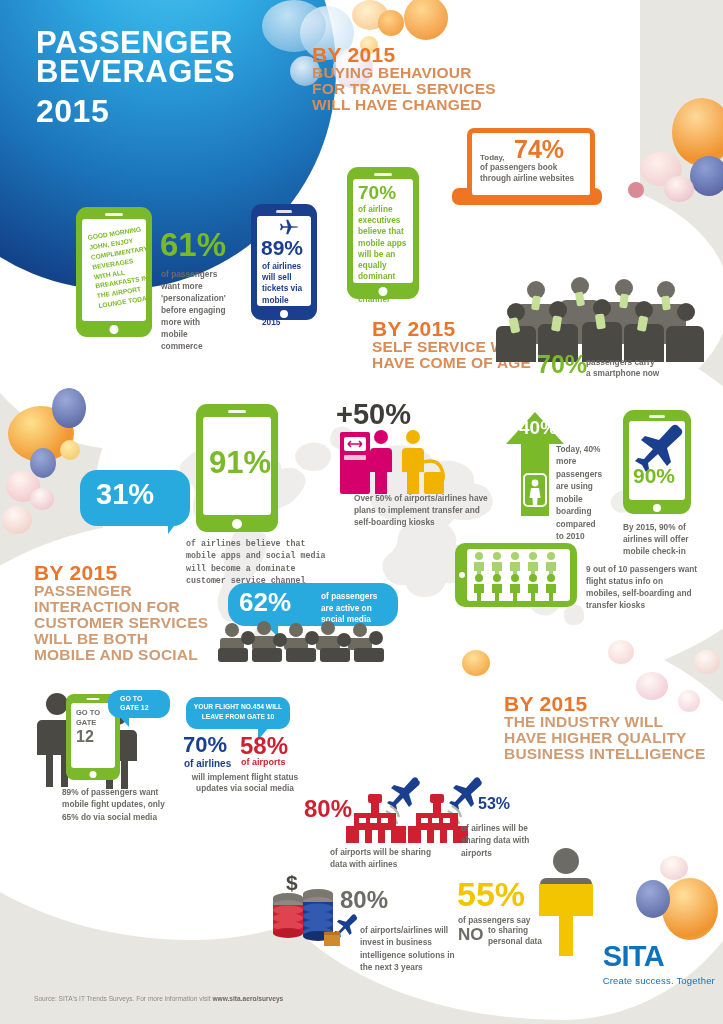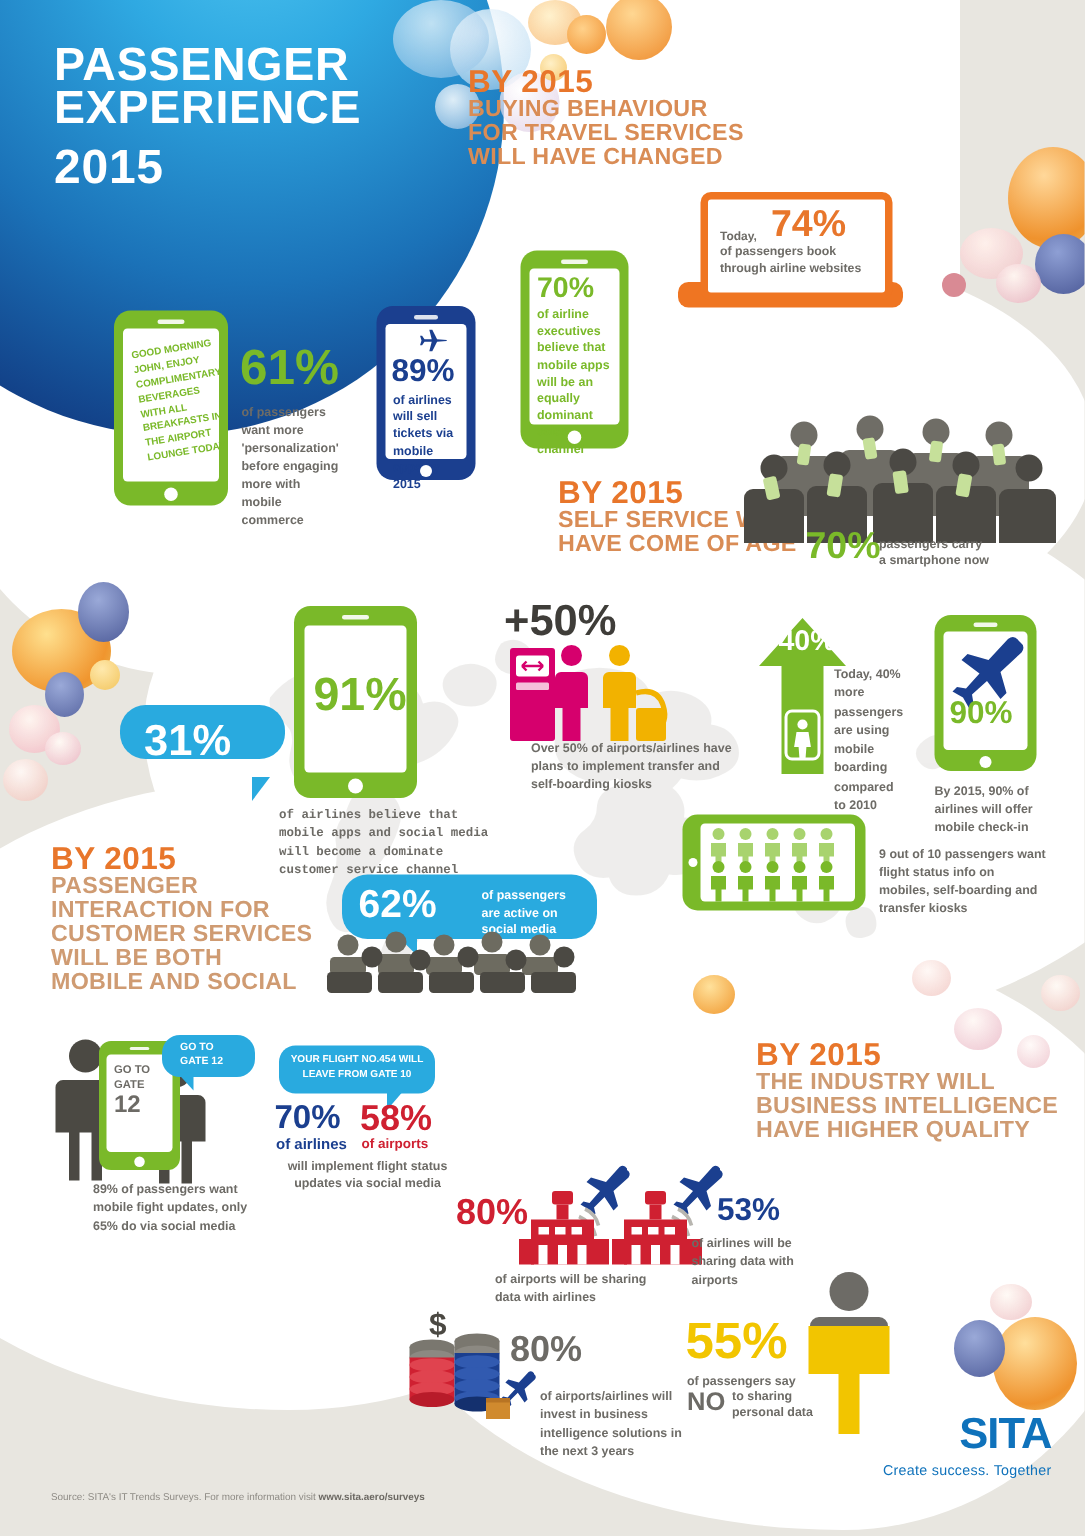--- a/index.html
+++ b/index.html
@@ -59,21 +59,21 @@
 
   
   .bubble{position:absolute;background:#29aadf;border-radius:17px;}
   .bubble .tail{position:absolute;width:0;height:0;}
 
   
   .lap-screen{position:absolute;border:5px solid #ef7522;border-radius:7px;background:#fff;}
   .lap-base{position:absolute;background:#ef7522;border-radius:7px;}
   .lap-notch{position:absolute;background:#fff;border-radius:3px;}
 
-  .sita{position:absolute;right:22px;bottom:38px;text-align:right;}
+  .sita{position:absolute;right:8px;bottom:38px;}
   .sita .logo{color:#0f72bb;font-size:29px;font-weight:bold;letter-spacing:-.6px;}
   .sita .tag{color:#0f72bb;font-size:9.5px;letter-spacing:.2px;margin-top:2px;}
   .source{position:absolute;left:34px;bottom:22px;color:#8e8b85;font-size:6.6px;}
   .source b{color:#6b6862;}
   svg{display:block;overflow:visible;}
 </style>
 </head>
 <body>
 
 <div class="page">
@@ -97,21 +97,21 @@
       <path d="M452 210 q10-2 12 8 2 10 -8 12 -10 2 -12-8 -2-9 8-12z"></path>
       <path d="M180 52 q12-8 24-2 10 6 6 16 -4 10 -16 10 -14 0 -18-10 -3-8 4-14z"></path>
       <path d="M214 34 q10-6 18 2 6 7 0 14 -8 8 -18 2 -8-6 0-18z"></path>
       <path d="M500 96 q10-4 14 6 3 9 -6 14 -10 5 -16-4 -5-9 8-16z"></path>
     </g>
   </svg>
 
   <div class="hero-circle"></div>
   <div class="hero-title">
     <span class="l1">PASSENGER</span>
-    <span class="l2">EXPERIENCE</span>
+    <span class="l2">BEVERAGES</span>
     <span class="l3">2015</span>
   </div>
 
   <div class="bub" style="left:300px;top:6px;width:54px;height:54px;background:radial-gradient(circle at 35% 30%, rgba(255,255,255,.9), rgba(150,200,235,.55));"></div>
   <div class="bub" style="left:333px;top:48px;width:40px;height:40px;background:radial-gradient(circle at 35% 30%, rgba(255,255,255,.85), rgba(200,170,210,.5));"></div>
   <div class="bub" style="left:262px;top:0px;width:64px;height:52px;background:radial-gradient(circle at 40% 30%, rgba(255,255,255,.7), rgba(120,180,225,.6));"></div>
   <div class="bub" style="left:352px;top:0px;width:36px;height:30px;background:radial-gradient(circle at 40% 35%, rgba(255,240,200,.9), rgba(245,170,90,.75));"></div>
   <div class="bub" style="left:378px;top:10px;width:26px;height:26px;background:radial-gradient(circle at 40% 35%, #ffd18a, #f0902f);"></div>
   <div class="bub" style="left:404px;top:-4px;width:44px;height:44px;background:radial-gradient(circle at 40% 30%, #ffd792, #ee8b2c);"></div>
   <div class="bub" style="left:290px;top:56px;width:30px;height:30px;background:radial-gradient(circle at 40% 35%, rgba(255,255,255,.85), rgba(175,200,230,.55));"></div>
@@ -329,21 +329,21 @@
 
   <div class="phone" style="left:196px;top:404px;width:82px;height:128px;background:#7ab929;">
     <div class="spk" style="top:6px;width:18px;height:2.5px;background:#fff;opacity:.9;"></div>
     <div class="scr" style="left:7px;top:13px;right:7px;bottom:17px;">
       <div class="num green" style="left:6px;top:30px;font-size:31px;">91%</div>
     </div>
     <div class="btn" style="bottom:3px;width:10px;height:10px;"></div>
   </div>
   <div class="body-txt grey" style="left:186px;top:538px;width:150px;line-height:1.5;font-family:Liberation Mono, monospace;">of airlines believe that mobile apps and social media will become a dominate customer service channel</div>
 
-  <div class="bubble" style="left:80px;top:470px;width:110px;height:36px;">
+  <div class="bubble" style="left:80px;top:470px;width:110px;height:56px;">
     <div class="num" style="left:16px;top:10px;font-size:29px;color:#fff;">31%</div>
     <div class="tail" style="left:88px;top:48px;border-left:12px solid #29aadf;border-bottom:16px solid transparent;border-top:0;"></div>
   </div>
 
   <div class="bubble" style="left:228px;top:583px;width:170px;height:43px;">
     <div class="num" style="left:11px;top:6px;font-size:26px;color:#fff;">62%</div>
     <div class="body-txt" style="left:93px;top:8px;width:70px;color:#fff;line-height:1.4;">of passengers are active on social media today</div>
     <div class="tail" style="left:36px;top:40px;border-right:14px solid #29aadf;border-bottom:14px solid transparent;border-top:0;"></div>
   </div>
   <svg width="170" height="40" viewBox="0 0 170 40" style="position:absolute;left:218px;top:622px;">
@@ -405,22 +405,22 @@
   <div class="num dkblue" style="left:183px;top:734px;font-size:22px;">70%</div>
   <div class="body-txt dkblue" style="left:184px;top:757px;font-size:10px;">of airlines</div>
   <div class="num red" style="left:240px;top:734px;font-size:24px;">58%</div>
   <div class="body-txt red" style="left:241px;top:757px;font-size:9px;">of airports</div>
   <div class="body-txt grey" style="left:180px;top:772px;width:130px;text-align:center;">will implement flight status</div>
   <div class="body-txt grey" style="left:180px;top:783px;width:130px;text-align:center;">updates via social media</div>
 
   <div class="sec-head" style="left:504px;top:693px;">
     <span class="by">BY 2015</span>
     <span class="sub tan">THE INDUSTRY WILL</span>
+    <span class="sub tan">HAVE HIGHER QUALITY</span>
     <span class="sub tan">BUSINESS INTELLIGENCE</span>
-    <span class="sub tan">HAVE HIGHER QUALITY</span>
   </div>
 
   <svg width="92" height="74" viewBox="0 0 92 74" style="position:absolute;left:346px;top:778px;">
     <path d="M60 6 q3 2 1 5 l-10 9 3 10 -3 3 -6 -9 -7 7 1 4 -2 2 -3 -5 -5 -3 2 -2 4 1 7 -8 -9 -6 3 -3 10 3 9 -10 q3 -2 5 1z" fill="#1b3f8f" transform="translate(12,-4)"></path>
     <path d="M44 28 q7 3 9 11" stroke="#b8b6b0" stroke-width="2.4" fill="none"></path>
     <path d="M40 33 q9 4 11 13" stroke="#b8b6b0" stroke-width="2.4" fill="none"></path>
     <g fill="#cf2031">
       <rect x="22" y="16" width="14" height="9" rx="2"></rect>
       <rect x="25" y="25" width="8" height="10"></rect>
       <rect x="8" y="35" width="42" height="30"></rect>
@@ -452,21 +452,21 @@
     </g>
     <g fill="#fff">
       <rect x="13" y="40" width="7" height="5"></rect>
         <rect x="24" y="40" width="7" height="5"></rect>
         <rect x="35" y="40" width="7" height="5"></rect>
       <rect x="13" y="52" width="6" height="13"></rect>
         <rect x="26" y="52" width="6" height="13"></rect>
         <rect x="39" y="52" width="6" height="13"></rect>
     </g>
   </svg>
-  <div class="num dkblue" style="left:478px;top:796px;font-size:21px;">53%</div>
+  <div class="num dkblue" style="left:478px;top:796px;font-size:16px;">53%</div>
   <div class="body-txt grey" style="left:461px;top:822px;width:80px;line-height:1.5;">of airlines will be sharing data with airports</div>
 
   <svg width="86" height="78" viewBox="0 0 86 78" style="position:absolute;left:272px;top:872px;">
     <text x="14" y="18" font-family="Liberation Sans, sans-serif" font-size="21" font-weight="bold" fill="#4b4943">$</text>
     <g>
       <ellipse cx="16" cy="26" rx="15" ry="5" fill="#7a776f"></ellipse>
       <rect x="1" y="26" width="30" height="7" fill="#7a776f"></rect>
       <ellipse cx="16" cy="33" rx="15" ry="5" fill="#8c8982"></ellipse>
       <rect x="1" y="33" width="30" height="28" fill="#cf2031"></rect>
       <ellipse cx="16" cy="38" rx="15" ry="4.5" fill="#e0434f"></ellipse>

